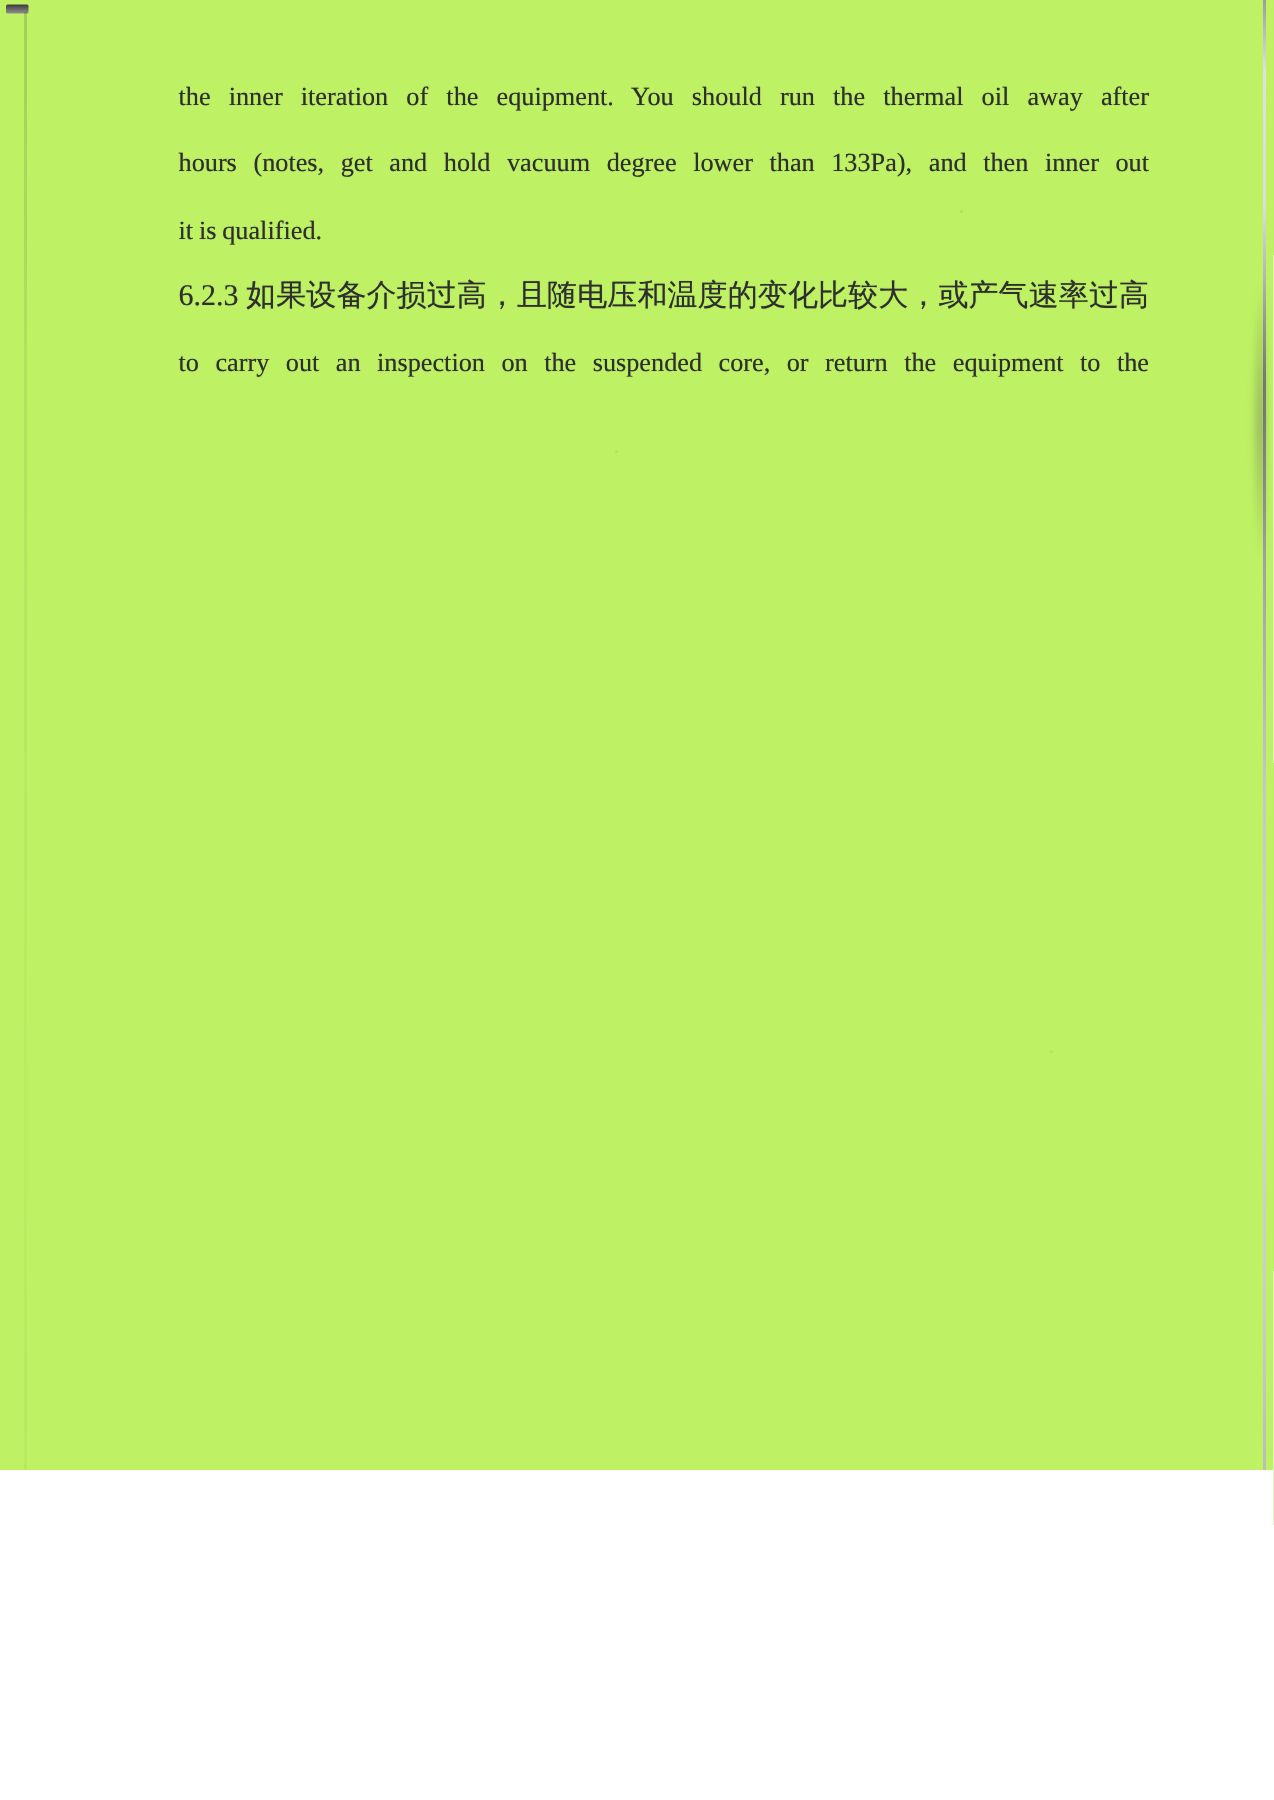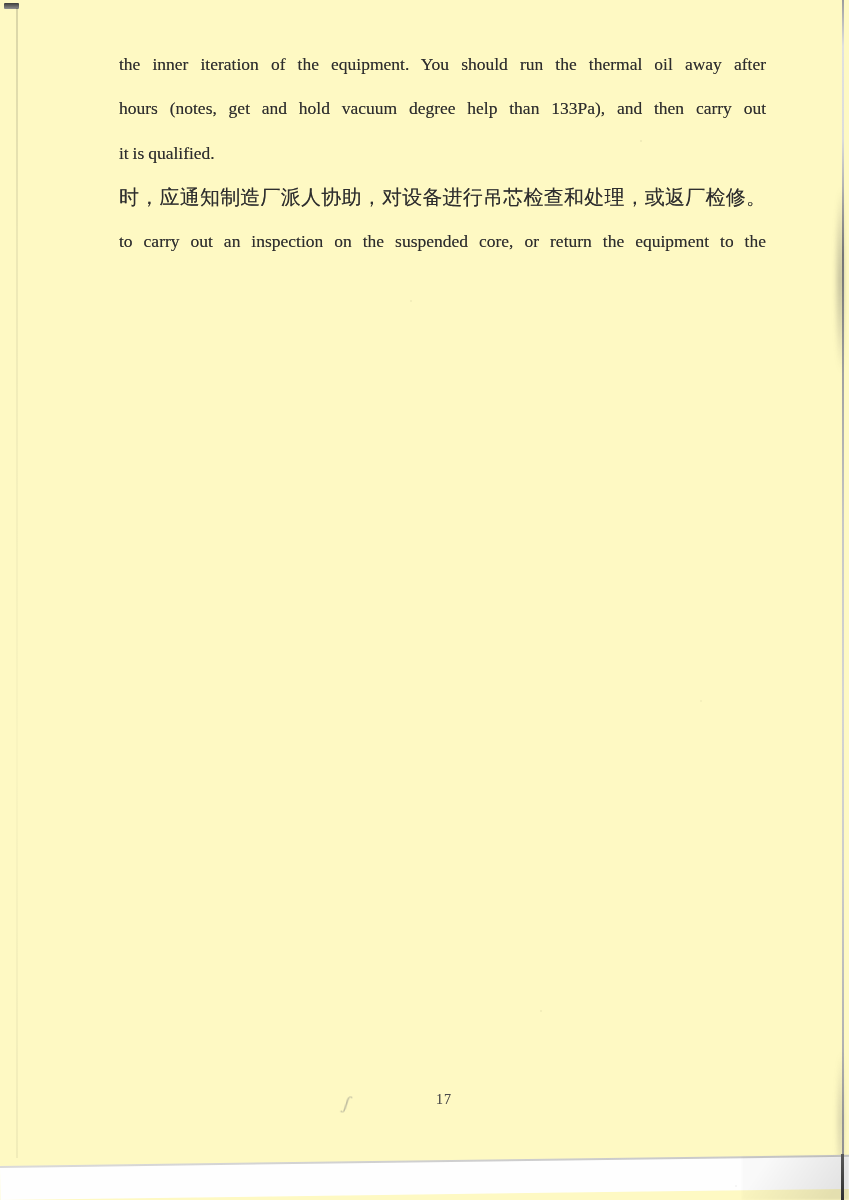--- a/index.html
+++ b/index.html
@@ -1,20 +1,20 @@
 <!DOCTYPE html>
 <html><head>
 <meta charset="utf-8">
 <style>
   html, body { margin: 0; padding: 0; background: #ffffff; }
   #page {
     position: relative;
     width: 849px;
-    height: 1200px;
-    background: #fef9c3;
+    height: 980px;
+    background: #bef264;
     overflow: hidden;
     font-family: "Liberation Serif", serif;
   }
 
   
   #text-block {
     position: absolute;
     left: 119px;
     top: 42px;
     width: 647px;
@@ -117,23 +117,23 @@
                 95px 1045px 0 rgba(0,0,0,0.05);
   }
 </style>
 </head>
 <body>
 
 <div id="page">
 
   <div id="text-block">
     <div class="line en">the inner iteration of the equipment. You should run the thermal oil away after</div>
-    <div class="line en">hours (notes, get and hold vacuum degree help than 133Pa), and then carry out</div>
+    <div class="line en">hours (notes, get and hold vacuum degree lower than 133Pa), and then inner out</div>
     <div class="line en last">it is qualified.</div>
-    <div class="line zh">时，应通知制造厂派人协助，对设备进行吊芯检查和处理，或返厂检修。</div>
+    <div class="line zh">6.2.3 如果设备介损过高，且随电压和温度的变化比较大，或产气速率过高</div>
     <div class="line en">to carry out an inspection on the suspended core, or return the equipment to the</div>
   </div>
 
   <div id="page-number">17</div>
 
   <div class="artifact" id="mark-top-left"></div>
   <div class="artifact" id="left-edge-line"></div>
   <div class="artifact" id="right-edge-line"></div>
   <div class="artifact" id="right-edge-blob"></div>
   <div class="artifact" id="right-edge-blob-lower"></div>

